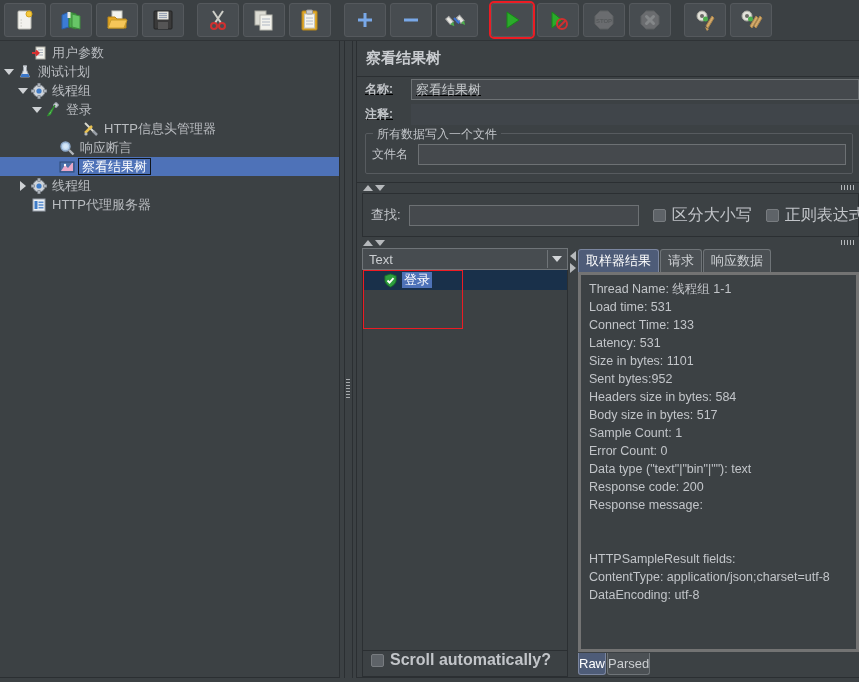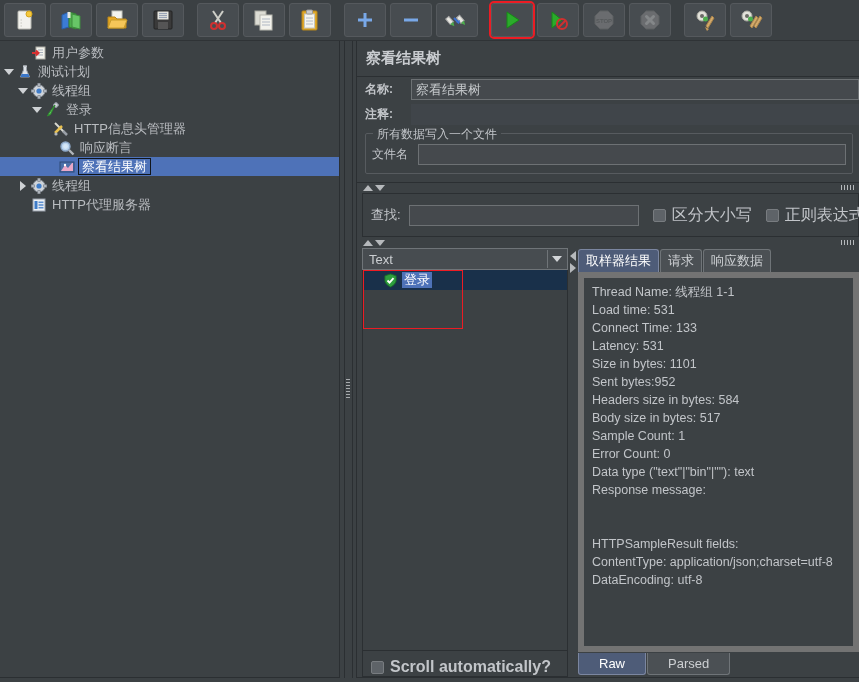--- a/index.html
+++ b/index.html
@@ -148,20 +148,21 @@
     padding: 8px 8px 8px 9px;
     flex: none;
   }
   .hr-line { height:1px; background:#2b2f32; }
 
   .form-row {
     display: flex;
     align-items: center;
     padding: 2px 0 2px 8px;
     flex: none;
+    text-decoration: underline;
   }
   .form-row .flabel {
     font-size: 12px; font-weight: bold;
     color: #c2c5c9;
     width: 46px;
     flex: none;
   }
   .jtext {
     background: #45494d;
     border: 1px solid #6d7174;
@@ -308,21 +309,21 @@
   }
   .red-box {
     position: absolute;
     border: 1px solid #ec1c24;
     pointer-events: none;
   }
   #res-bottom {
     flex: none;
     height: 26px;
     display: flex;
-    align-items: flex-end;
+    align-items: flex-start;
     padding-left: 8px;
     border: 1px solid #2b2f32;
     border-top: none;
   }
 
   
   #vsplit {
     width: 10px; flex: none;
     position: relative;
     background: #3c4144;
@@ -360,42 +361,42 @@
   }
   .tab.active {
     background: #4e5c78;
     color: #ffffff;
     border-color: #7b86a0;
   }
   #detail-body {
     flex: 1;
     min-height: 0;
     background: #3c4144;
-    border: 6px solid #737373;
+    border: 3px solid #737373;
     overflow: hidden;
     padding: 5px 4px 4px 8px;
   }
   #detail-body .line {
     font-size: 12.5px;
     color: #c2c5c9;
     line-height: 18px;
     white-space: pre;
     font-family: "Liberation Sans", sans-serif;
   }
   #detail-tabs-bottom {
     flex: none;
     height: 25px;
     display: flex;
     align-items: flex-start;
     gap: 1px;
     padding-top: 1px;
   }
   .tab-b {
     font-size: 13px;
-    padding: 3px 20px;
+    padding: 3px 0;
     background: #4b5054;
     border: 1px solid #6f7478;
     border-top: none;
     border-radius: 0 0 3px 3px;
     color: #cdd0d3;
     cursor: pointer;
     line-height: 15px;
   }
   .tab-b.active { background: #4e5c78; color:#fff; border-color:#7b86a0; }
 
@@ -632,21 +633,21 @@
             </span>
             <span class="ticon">
               <svg width="16" height="16" viewBox="0 0 16 16">
                 <rect x="9" y="1" width="4" height="4" rx="1" transform="rotate(45 11 3)" fill="#cfd4da" stroke="#8e949c"></rect>
                 <path d="M10 3 L4 11 L2.5 14 L5.5 12.5 Z" fill="#5ec45e" stroke="#2f8c2f"></path>
                 <path d="M3.5 12 L4.5 13" stroke="#2f8c2f"></path>
               </svg>
             </span>
             <span class="tlabel">登录</span>
           </div>
-          <div class="tnode" style="padding-left: 38px;">
+          <div class="tnode" style="padding-left: 68px;">
             <span class="twist"></span>
             <span class="ticon">
               <svg width="16" height="16" viewBox="0 0 16 16">
                 <line x1="2" y1="2" x2="11" y2="11" stroke="#d8d8d0" stroke-width="2"></line>
                 <path d="M10 10 L14 14" stroke="#9aa0a8" stroke-width="2.5"></path>
                 <path d="M2 12 L9 5" stroke="#e8c050" stroke-width="2.5"></path>
                 <circle cx="3" cy="13" r="1.6" fill="#b0b6bc"></circle>
               </svg>
             </span>
             <span class="tlabel">HTTP信息头管理器</span>
@@ -814,20 +815,21 @@
               <div class="line">Load time: 531</div>
               <div class="line">Connect Time: 133</div>
               <div class="line">Latency: 531</div>
               <div class="line">Size in bytes: 1101</div>
               <div class="line">Sent bytes:952</div>
               <div class="line">Headers size in bytes: 584</div>
               <div class="line">Body size in bytes: 517</div>
               <div class="line">Sample Count: 1</div>
               <div class="line">Error Count: 0</div>
               <div class="line">Data type ("text"|"bin"|""): text</div>
+              <div class="line">Response code: 200</div>
               <div class="line">Response message:</div>
               <div class="line">&nbsp;</div>
               <div class="line">&nbsp;</div>
               <div class="line">HTTPSampleResult fields:</div>
               <div class="line">ContentType: application/json;charset=utf-8</div>
               <div class="line">DataEncoding: utf-8</div>
             </div>
           <div id="detail-tabs-bottom">
             <div class="tab-b active">Raw</div>
             <div class="tab-b">Parsed</div>

